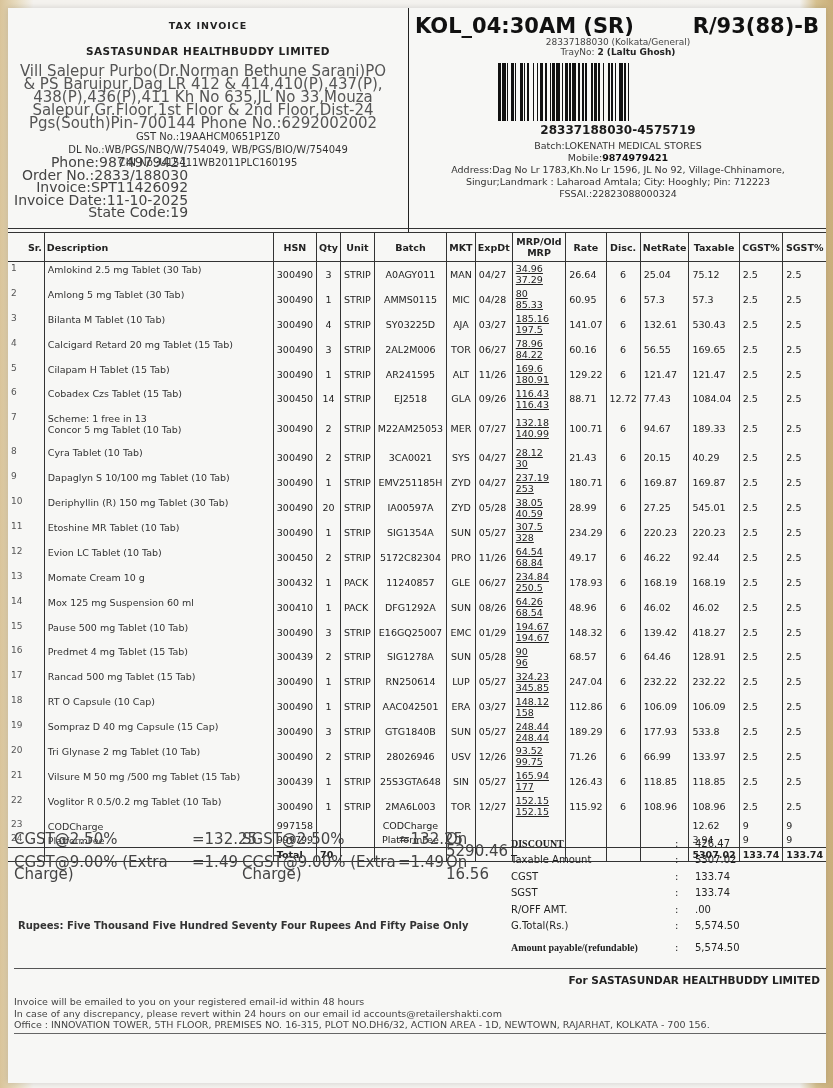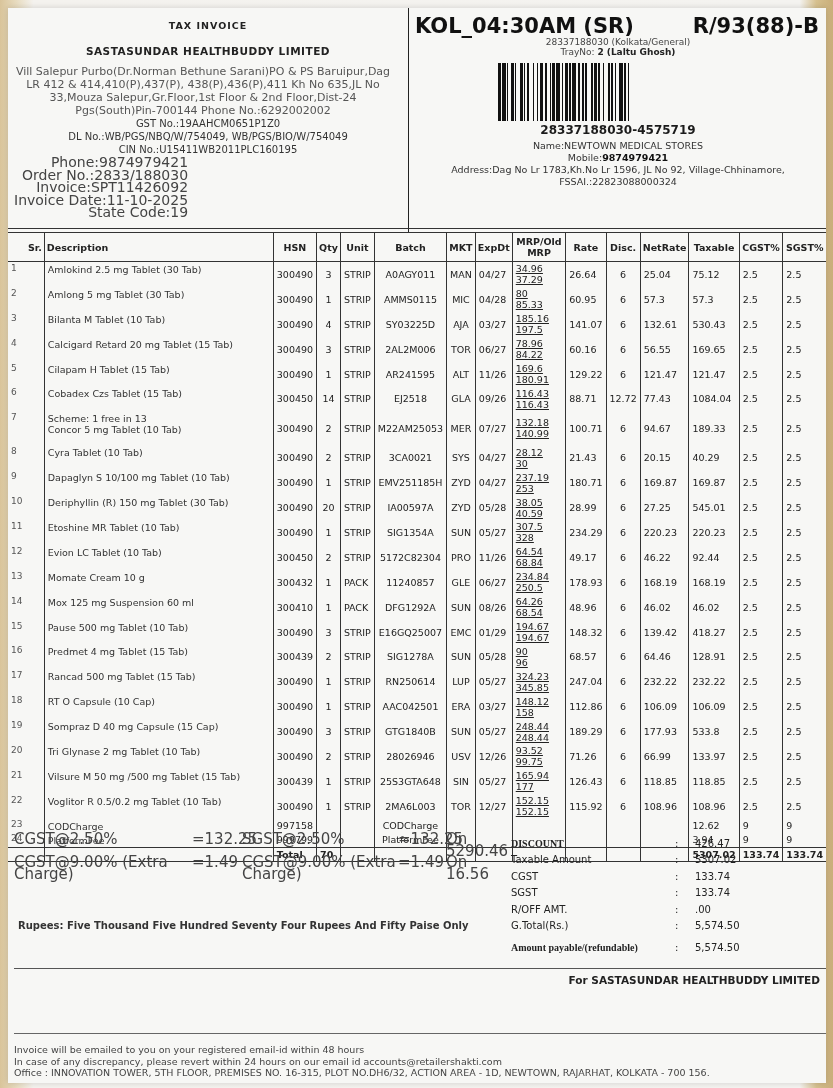--- a/index.html
+++ b/index.html
@@ -13,21 +13,21 @@
     position:absolute; left:8px; top:8px; width:818px; height:1075px;
     background:#f7f7f5;
     box-shadow: 0 0 6px rgba(0,0,0,0.15);
   }
   .header-left {
     position:absolute; left:0; top:0; width:400px; height:224px;
     text-align:center; font-size:10px; color:#3a3a3a;
   }
   .tax-title { margin-top:12px; font-weight:bold; font-size:9.5px; letter-spacing:1px; color:#222; }
   .company { margin-top:14px; font-weight:bold; font-size:10.5px; letter-spacing:0.5px; color:#222; }
-  .addr { margin:8px 14px 0 4px; font-size:11px; line-height:13px; color:#555; }
+  .addr { margin:8px 14px 0 4px; font-size:15px; line-height:13px; color:#555; }
   .gst, .dl, .cin { font-size:10px; line-height:13px; color:#333; }
   .order-info { position:absolute; left:6px; top:148px; text-align:right; font-size:14px; line-height:12.5px; color:#444; }
 
   .header-right {
     position:absolute; left:400px; top:0; width:418px; height:224px;
     border-left:1px solid #222; text-align:center;
   }
   .route-row { display:flex; justify-content:space-between; padding:6px 8px 0 6px; font-weight:bold; font-size:21px; color:#111; font-family:"DejaVu Sans", sans-serif; }
   .order-id { font-size:9px; color:#444; margin-top:-1px; }
   .tray { font-size:9px; color:#444; }
@@ -66,21 +66,21 @@
   .totals .row { display:flex; height:16.5px; align-items:center; }
   .totals .lbl { width:164px; }
   .totals .colon { width:20px; }
   .totals .val { flex:1; text-align:left; font-weight:normal; }
   .totals .bold { font-weight:bold;font-family:Liberation Serif, serif; }
   .totals .amt { height:28px; line-height:12px; }
 
   .words { position:absolute; left:10px; top:912px; font-weight:bold; font-size:10px; color:#333; }
   .hr1 { position:absolute; left:6px; top:960px; width:812px; border-top:1px solid #555; }
   .for-co { position:absolute; right:6px; top:966px; font-weight:bold; font-size:10.5px; color:#222; }
-  .footer { position:absolute; left:6px; top:1036px; font-size:9.5px; line-height:11.5px; color:#444; }
+  .footer { position:absolute; left:6px; top:988px; font-size:9.5px; line-height:11.5px; color:#444; }
   .hr2 { position:absolute; left:6px; top:1025px; width:812px; border-top:1px solid #666; }
   .hdiv { position:absolute; left:0; top:220px; width:818px; border-top:1px solid #333; }
 </style>
 </head>
 <body>
 
 <div class="paper">
 
   <div class="header-left">
     <div class="tax-title">TAX INVOICE</div>
@@ -166,23 +166,24 @@
         <span style="width: 2.6px; background: transparent;"></span>
         <span style="width: 3.9px; background: rgb(17, 17, 17);"></span>
         <span style="width: 1.3px; background: transparent;"></span>
         <span style="width: 2.6px; background: rgb(17, 17, 17);"></span>
         <span style="width: 1.3px; background: transparent;"></span>
         <span style="width: 1.3px; background: rgb(17, 17, 17);"></span>
         <span style="width: 2.6px; background: transparent;"></span>
       </div>
     <div class="barcode-num">28337188030-4575719</div>
     <div class="cust">
-      <div>Name:NEWTOWN MEDICAL STORES</div>
+      <div>Batch:LOKENATH MEDICAL STORES</div>
       <div><span>Mobile:</span><b>9874979421</b></div>
       <div>Address:Dag No Lr 1783,Kh.No Lr 1596, JL No 92, Village-Chhinamore,</div>
+      <div>Singur;Landmark : Laharoad Amtala; City: Hooghly; Pin: 712223</div>
       <div>FSSAI.:22823088000324</div>
     </div>
   </div>
 
   <div class="hdiv"></div>
 
   <table class="items">
     <thead>
       <tr id="thead-row">
           <th>Sr.</th>

